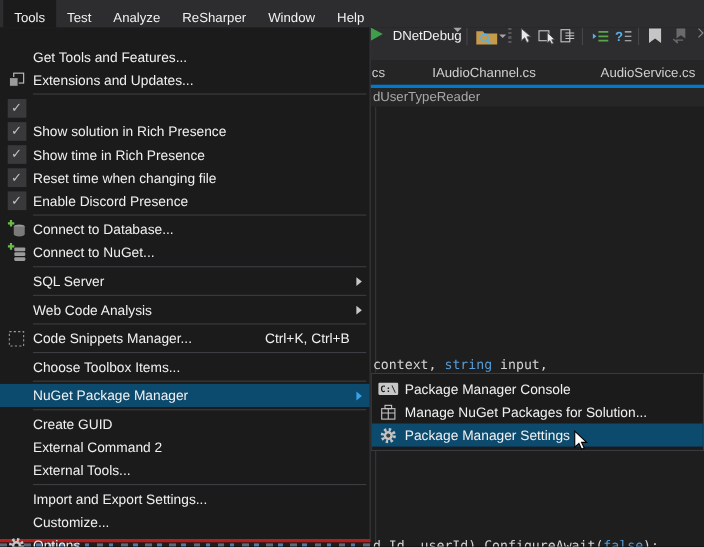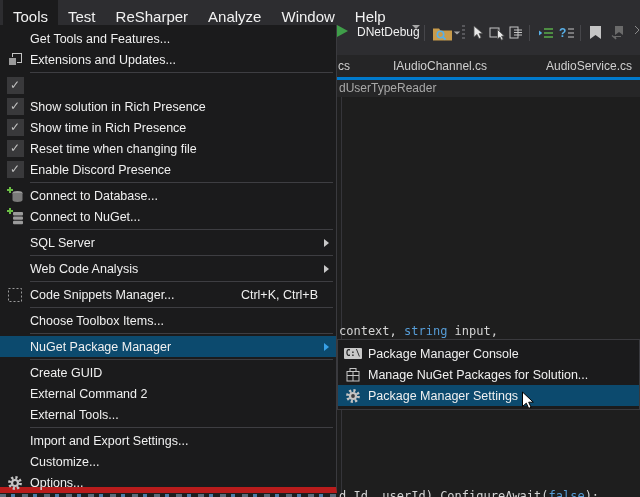--- a/index.html
+++ b/index.html
@@ -2,21 +2,21 @@
 <html><head>
 <meta charset="utf-8">
 <style>
   html,body{margin:0;padding:0;background:#000;}
   #screen{position:relative;width:640px;height:497px;overflow:hidden;
           font-family:"Liberation Sans",sans-serif;background:#1E1E1E;
           -webkit-font-smoothing:antialiased;}
   
   #menubar{position:absolute;left:0;top:0;width:640px;height:25px;background:#2D2D30;
            display:flex;align-items:stretch;padding-left:3px;z-index:5;}
-  .mb-item{color:#F1F1F1;font-size:15px;line-height:25px;padding:4px 10px;cursor:default;}
+  .mb-item{color:#F1F1F1;font-size:12px;line-height:25px;padding:4px 10px;cursor:default;}
   .mb-item.open{background:#1B1B1C;}
   
   #toolbar{position:absolute;left:0;top:25px;width:640px;height:30px;background:#2D2D30;z-index:1;}
   .tb{position:absolute;top:0;height:30px;display:flex;}
   .play{width:0;height:0;border-left:11px solid #3F9E49;border-top:6.5px solid transparent;border-bottom:6.5px solid transparent;}
   .caret-down{width:0;height:0;border-top:4px solid #A6A6A6;border-left:4px solid transparent;border-right:4px solid transparent;}
   .vsep{width:1px;height:16px;background:#46464A;}
   .grip{width:3px;height:16px;background:repeating-linear-gradient(180deg,#57575B 0 2px,transparent 2px 4px);}
   .runcfg{color:#F1F1F1;font-size:12px;}
   
@@ -28,22 +28,22 @@
   #breadcrumb span{position:absolute;left:339px;top:1px;color:#A8A8A8;font-size:12px;}
   
   #editor{position:absolute;left:0;top:97px;width:640px;height:400px;background:#1E1E1E;z-index:0;}
   .guide{position:absolute;left:341px;top:0;width:1px;height:396px;background:#35353A;}
   .code{position:absolute;font-family:"DejaVu Sans Mono",monospace;font-size:12px;line-height:15px;color:#D4D4D4;white-space:pre;margin-top:47px;}
   .kw{color:#569CD6;}
   .dash-strip{position:absolute;left:0;top:397px;width:337px;height:3px;
       background:repeating-linear-gradient(90deg,#5B6B7A 0 6px,transparent 6px 11px,#4E7CA6 11px 15px,transparent 15px 22px);}
   
   #tools-menu{position:absolute;left:0;top:25px;width:337px;height:468px;background:#1B1B1C;
-      border-right:1px solid #3A3A3E;border-bottom:6px solid #b91c1c;box-sizing:border-box;
-      padding-top:3px;z-index:10;}
+      border-right:1px solid #3A3A3E;border-bottom:3px solid #b91c1c;box-sizing:border-box;
+      padding-top:16px;z-index:10;}
   #nuget-submenu{position:absolute;left:337px;top:339px;width:303px;height:71px;background:#1B1B1C;
       border:1px solid #3A3A3E;box-sizing:border-box;padding-top:3px;z-index:20;}
   .menu-row{display:flex;align-items:center;height:21px;position:relative;cursor:default;}
   .menu-row.hl{background:#0c4a6e;}
   .mi-icon{flex:0 0 30px;width:30px;display:flex;justify-content:center;align-items:center;}
   .mi-label{color:#F0F0F0;font-size:12.5px;white-space:nowrap;}
   .mi-short{margin-left:auto;padding-right:18px;color:#F0F0F0;font-size:12.5px;}
   .mi-arrow{position:absolute;right:7px;top:50%;transform:translateY(-50%);width:0;height:0;
       border-left:5px solid #C8C8C8;border-top:4px solid transparent;border-bottom:4px solid transparent;}
   .mi-arrow.blue{border-left-color:#38A1E8;}
@@ -54,22 +54,22 @@
   #mouse-cursor{position:absolute;left:521px;top:391px;z-index:30;}
 </style>
 </head>
 <body>
 
 <div id="screen">
 
   <div id="menubar">
       <div class="mb-item open">Tools</div>
       <div class="mb-item">Test</div>
+      <div class="mb-item">Analyze</div>
       <div class="mb-item">ReSharper</div>
-      <div class="mb-item">Analyze</div>
       <div class="mb-item">Window</div>
       <div class="mb-item">Help</div>
     </div>
 
   <div id="toolbar">
     <div class="tb" style="left:337px;">
         <span class="play"></span>
       </div>
     <div class="tb runcfg" style="left:357px;">
         <span>DNetDebug</span>

